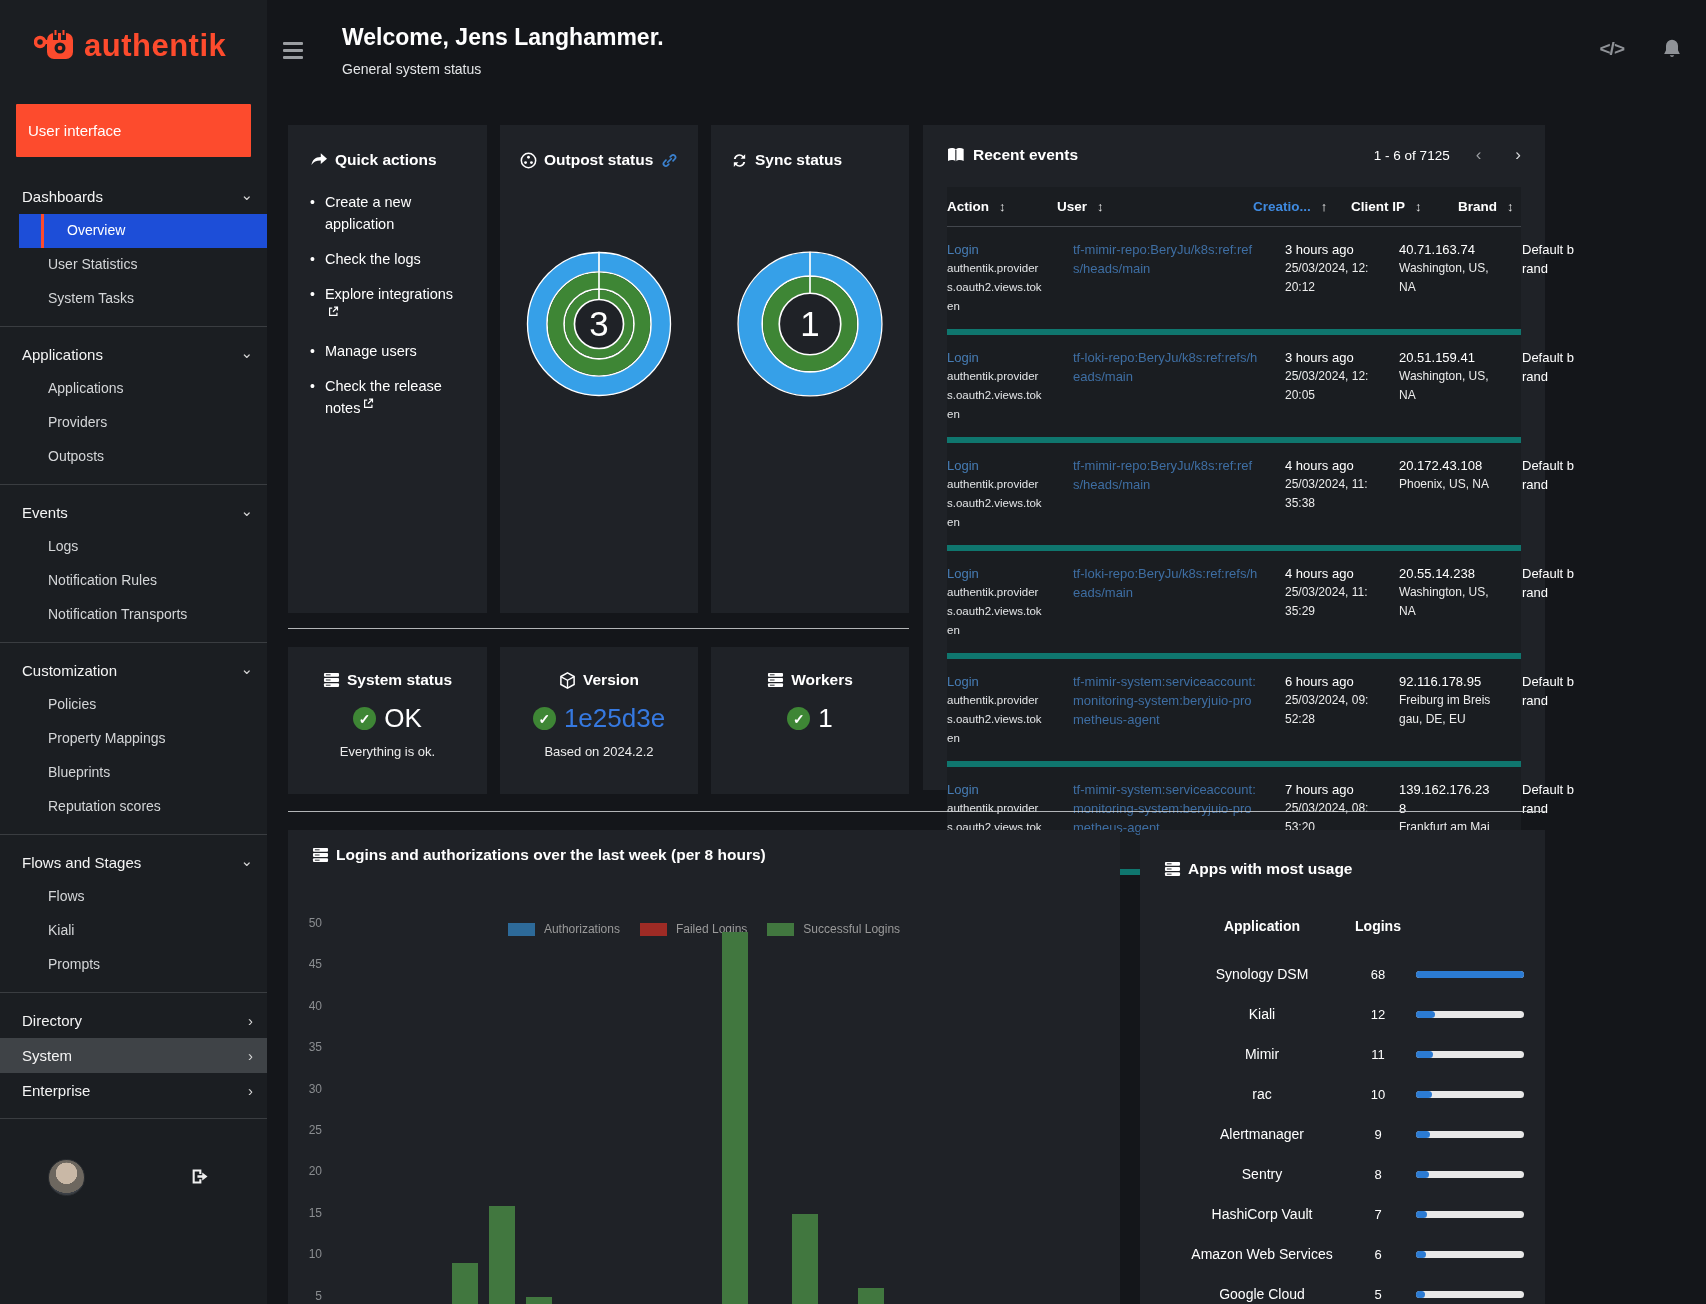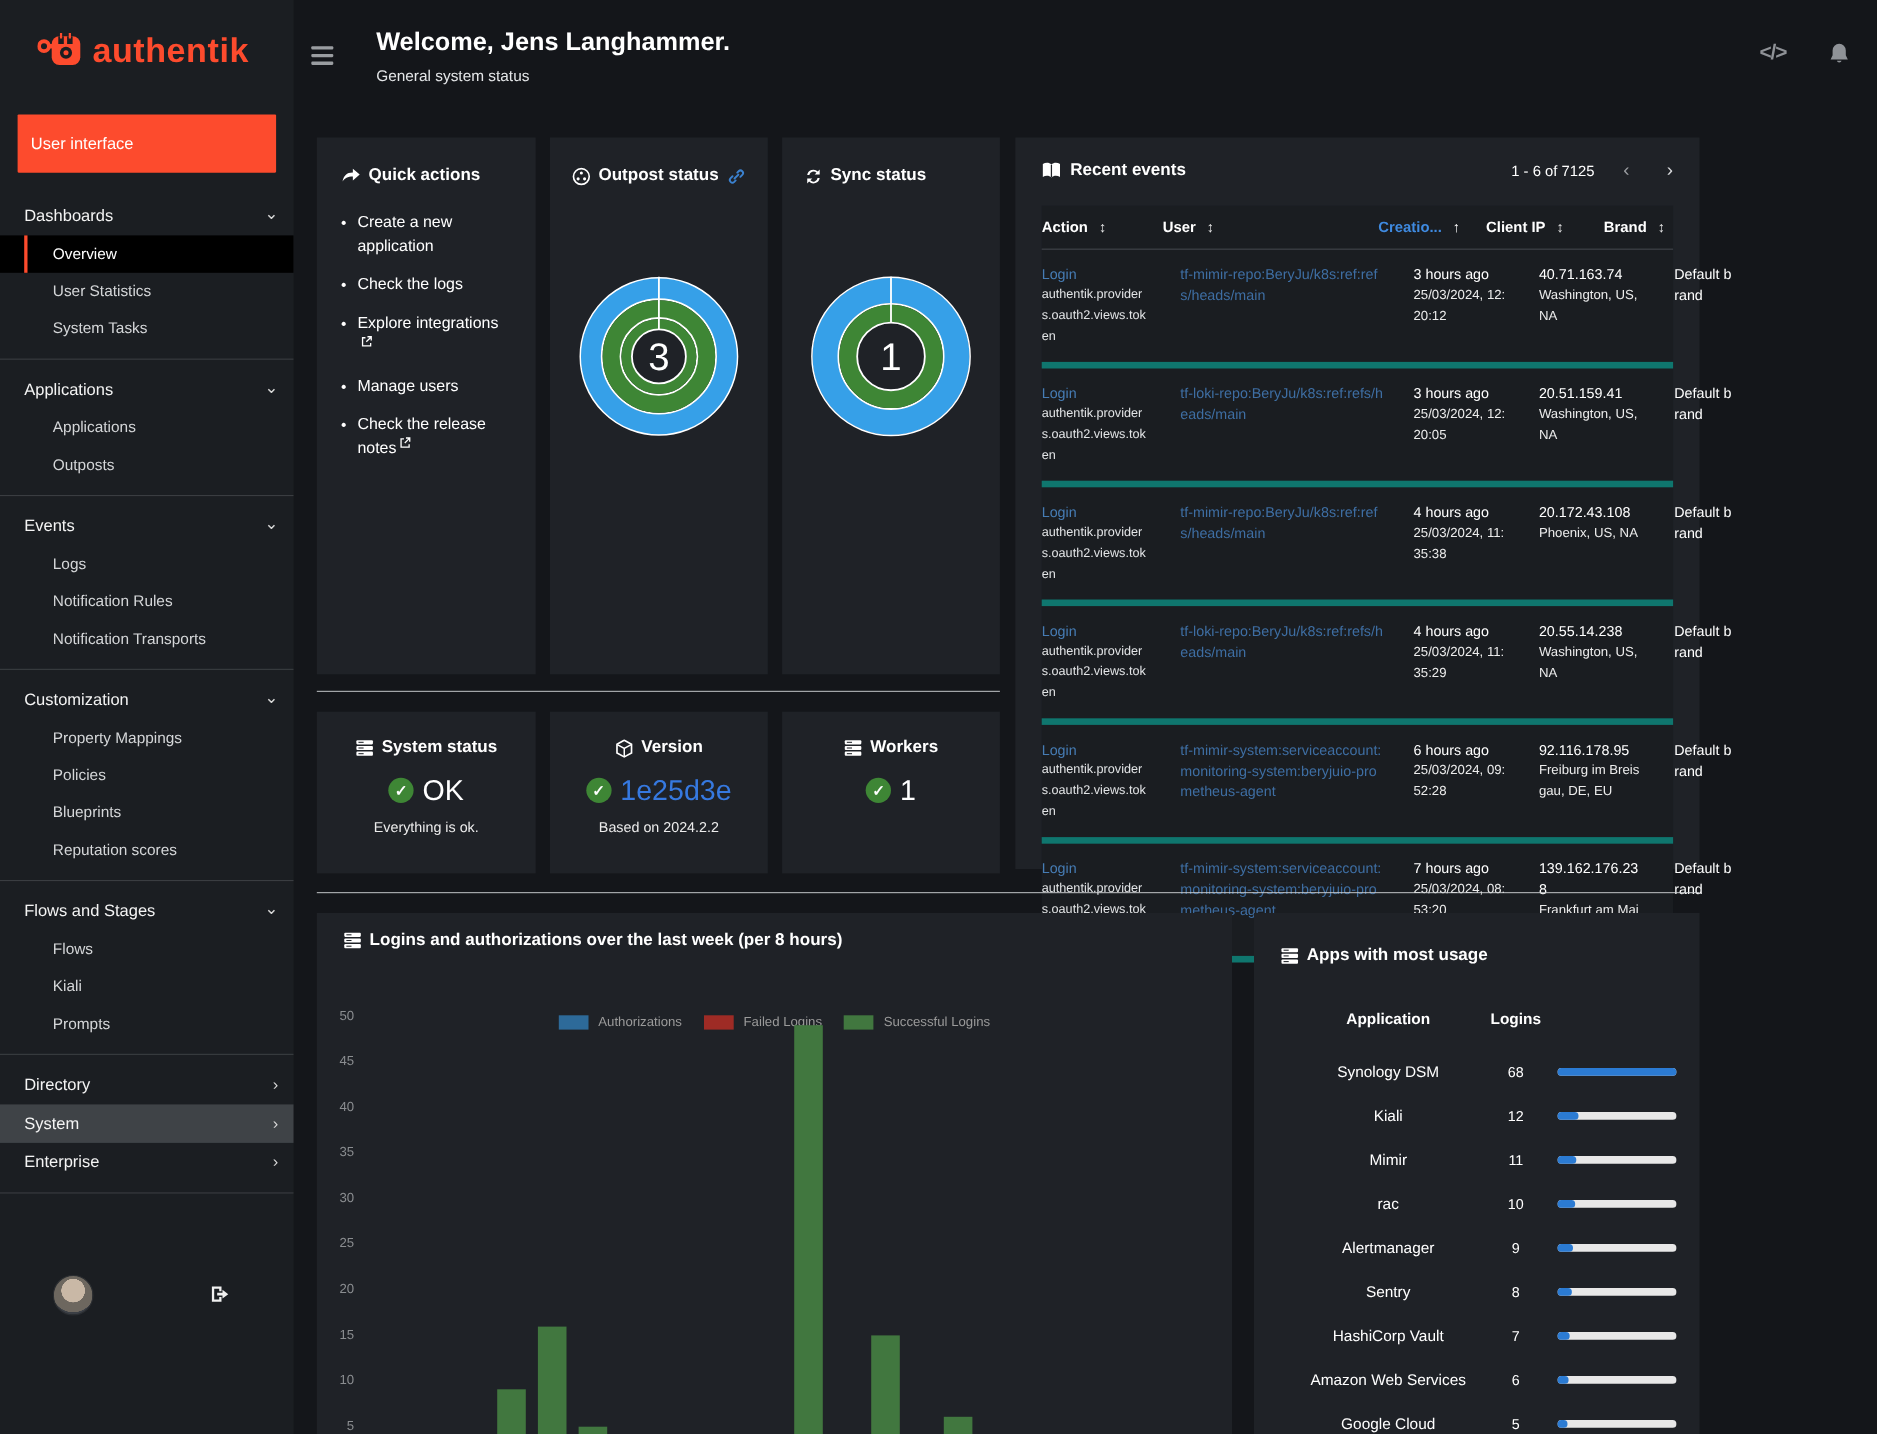--- a/index.html
+++ b/index.html
@@ -16,21 +16,21 @@
     text-align:left; font-size:15px; padding:18px 12px; cursor:pointer; border-radius:1px;
     font-family:inherit; }
   .nav { flex:1; overflow:hidden; padding-top:14px; }
   .nav-sec { display:flex; align-items:center; justify-content:space-between;
     padding:8px 14px 8px 22px; font-size:15px; color:#f4f4f4; cursor:pointer; height:35px; }
   .nav-sec.hl { background:#3f4347; }
   .chev { color:#d8d8d8; font-size:15px; line-height:10px; }
   .chev.down { transform:translateY(-2px); }
   .nav-item { padding:8px 14px 8px 48px; font-size:14px; color:#d4d6d8; cursor:pointer;
     height:34px; position:relative; }
-  .nav-item.active { background:#000000; color:#fff; }
+  .nav-item.active { background:#1d4ed8; color:#fff;margin-left:19px; }
   .nav-item.active::before { content:""; position:absolute; left:22px; top:0; bottom:0;
     width:3px; background:#fd4b2d; }
   .nav-div { border-top:1px solid #3a3d41; margin:10px 0; }
   .side-foot { display:flex; align-items:center; justify-content:space-between;
     padding:0 56px 0 48px; margin-bottom:108px; }
   .avatar { width:37px; height:37px; border-radius:50%;
     background:radial-gradient(circle at 50% 38%, #c9b8a6 0 38%, #6d675f 39% 70%, #3b3f45 71%);
     border:1px solid #2a2d31; }
   .icon-btn { background:none; border:none; cursor:pointer; padding:0; }
 
@@ -148,36 +148,37 @@
         </div>
         <div class="nav-item active">Overview</div>
         <div class="nav-item">User Statistics</div>
         <div class="nav-item">System Tasks</div>
         <div class="nav-div"></div>
         <div class="nav-sec">
           <span>Applications</span>
           <span class="chev down">⌄</span>
         </div>
         <div class="nav-item">Applications</div>
+        <div class="nav-item">Providers</div>
         <div class="nav-item">Outposts</div>
         <div class="nav-div"></div>
         <div class="nav-sec">
           <span>Events</span>
           <span class="chev down">⌄</span>
         </div>
         <div class="nav-item">Logs</div>
         <div class="nav-item">Notification Rules</div>
         <div class="nav-item">Notification Transports</div>
         <div class="nav-div"></div>
         <div class="nav-sec">
           <span>Customization</span>
           <span class="chev down">⌄</span>
         </div>
+        <div class="nav-item">Policies</div>
         <div class="nav-item">Property Mappings</div>
-        <div class="nav-item">Policies</div>
         <div class="nav-item">Blueprints</div>
         <div class="nav-item">Reputation scores</div>
         <div class="nav-div"></div>
         <div class="nav-sec">
           <span>Flows and Stages</span>
           <span class="chev down">⌄</span>
         </div>
         <div class="nav-item">Flows</div>
         <div class="nav-item">Kiali</div>
         <div class="nav-item">Prompts</div>

